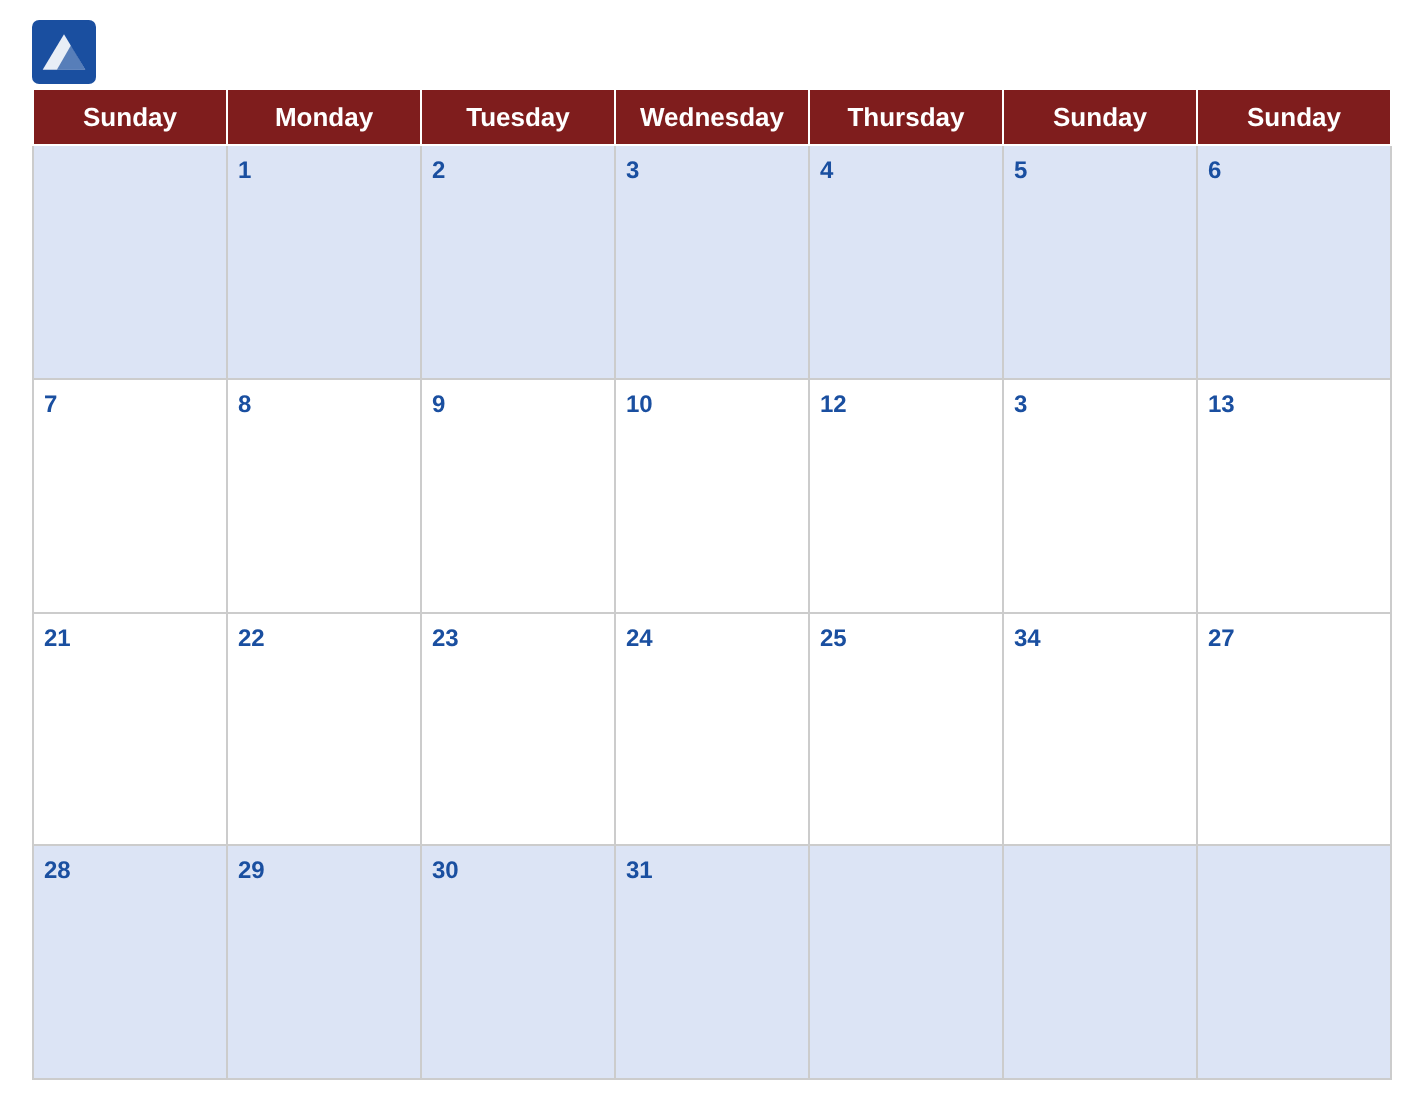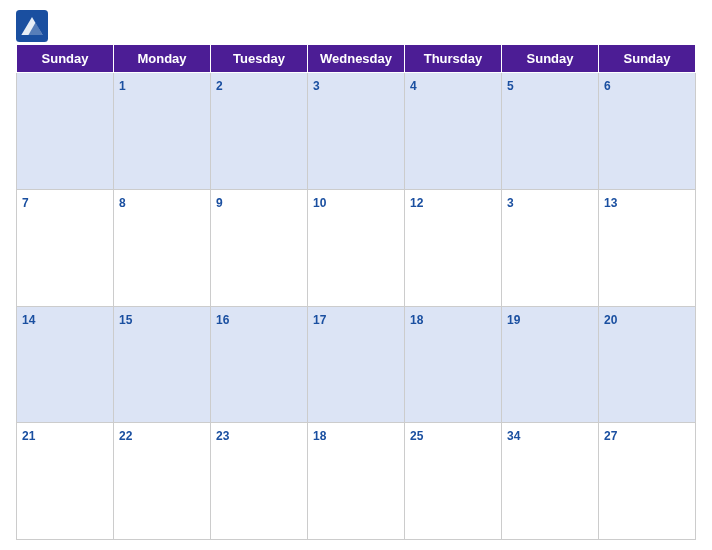--- a/index.html
+++ b/index.html
@@ -59,21 +59,21 @@
       color: #333;
       text-align: right;
       min-width: 80px;
     }
     .calendar-table {
       width: 100%;
       border-collapse: collapse;
       flex: 1;
     }
     .calendar-table th {
-      background-color: #4c1d95;
+      background-color: #7f1d1d;
       color: #fff;
       font-size: 13px;
       font-weight: bold;
       text-align: center;
       padding: 6px 2px;
       border: 1px solid #fff;
     }
     .calendar-table td {
       border: 1px solid #ccc;
       vertical-align: top;
@@ -137,32 +137,32 @@
       </tr>
       <tr>
         <td><span class="date-num">7</span></td>
         <td><span class="date-num">8</span></td>
         <td><span class="date-num">9</span></td>
         <td><span class="date-num">10</span></td>
         <td><span class="date-num">12</span></td>
         <td><span class="date-num">3</span></td>
         <td><span class="date-num">13</span></td>
       </tr>
-      <tr class="shaded-row">
-        <td><span class="date-num">14</span></td>
-        <td><span class="date-num">15</span></td>
-        <td><span class="date-num">16</span></td>
-        <td><span class="date-num">17</span></td>
-        <td><span class="date-num">18</span></td>
-        <td><span class="date-num">19</span></td>
-        <td><span class="date-num">20</span></td>
-      </tr>
       <tr>
         <td><span class="date-num">21</span></td>
         <td><span class="date-num">22</span></td>
         <td><span class="date-num">23</span></td>
-        <td><span class="date-num">18</span></td>
+        <td><span class="date-num">24</span></td>
         <td><span class="date-num">25</span></td>
         <td><span class="date-num">34</span></td>
         <td><span class="date-num">27</span></td>
+      </tr>
+      <tr class="shaded-row">
+        <td><span class="date-num">28</span></td>
+        <td><span class="date-num">29</span></td>
+        <td><span class="date-num">30</span></td>
+        <td><span class="date-num">31</span></td>
+        <td></td>
+        <td></td>
+        <td></td>
       </tr>
     </tbody>
 </table>
 
 </body></html>

